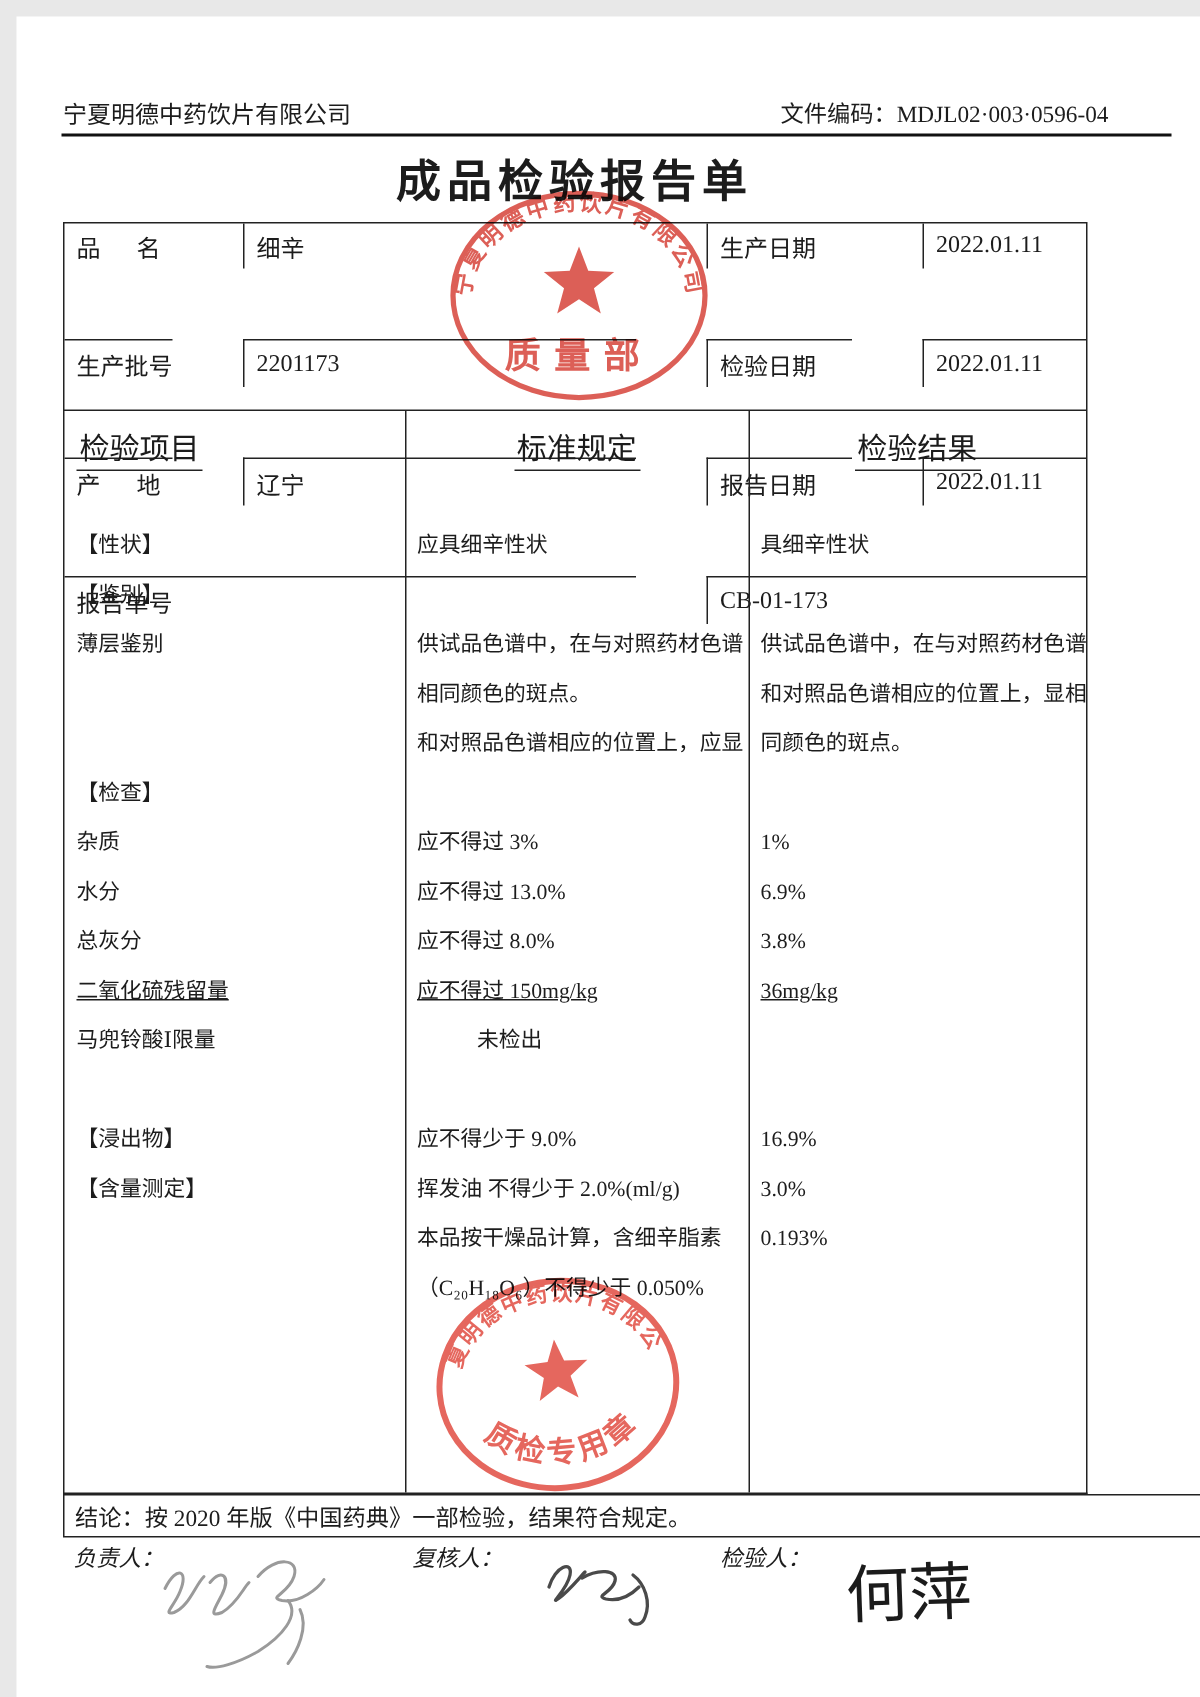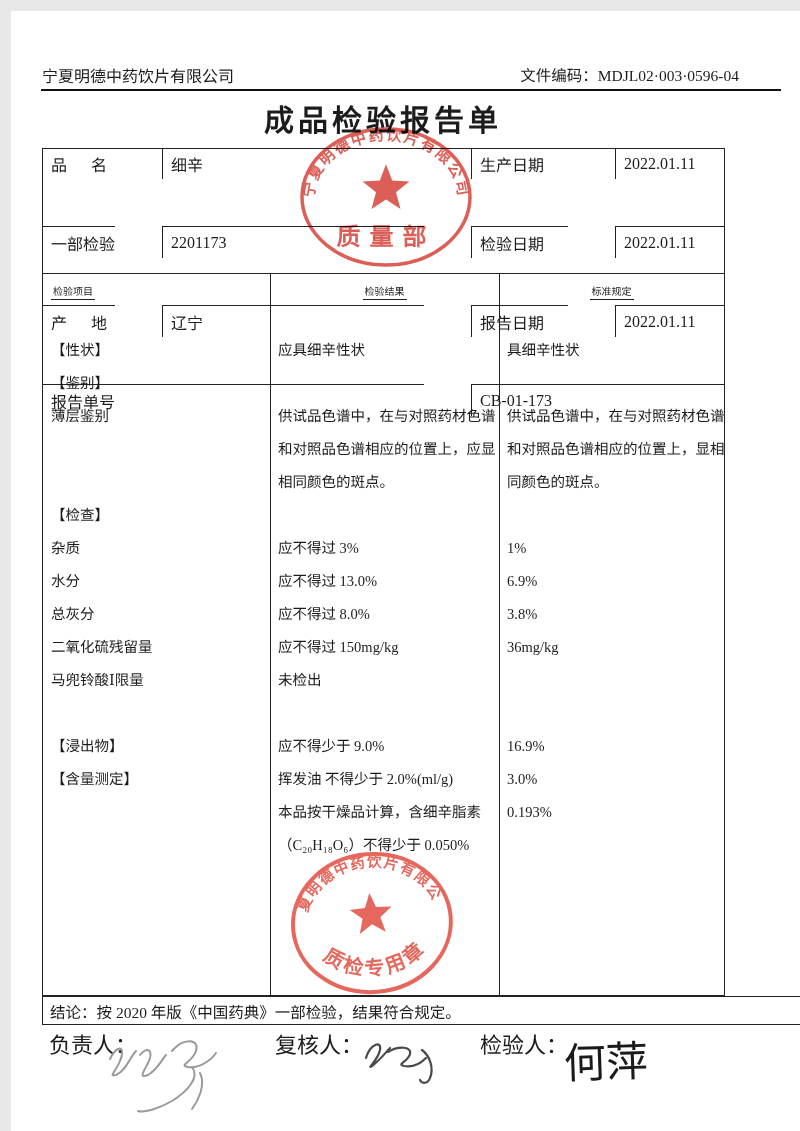--- a/index.html
+++ b/index.html
@@ -28,36 +28,36 @@
   .info-cell.bl{border-left:1px solid #222;}
   .jlabel{display:block;width:56px;text-align:justify;text-align-last:justify;}
   
   .result-table{
     position:absolute;left:31px;top:263px;width:683px;height:722px;
     border-left:1px solid #222;border-right:1px solid #222;border-bottom:1px solid #222;
     box-sizing:border-box;font-size:14.5px;
   }
   .vline{position:absolute;top:0;bottom:0;width:1px;background:#222;}
   .vline.v1{left:227px;} .vline.v2{left:456px;}
-  .rhead{position:relative;display:grid;grid-template-columns:227px 229px 1fr;padding-top:9px;font-size:10px;}
+  .rhead{position:relative;display:grid;grid-template-columns:227px 229px 1fr;padding-top:9px;font-size:20px;}
   .rhead .hcell{text-align:center;}
   .rhead .hcell:first-child{text-align:left;padding-left:8px;}
   .rhead .hcell span{border-bottom:1px solid #222;padding:0 2px 2px 2px;}
   .rbody{position:relative;margin-top:36px;}
   .rrow{display:grid;grid-template-columns:227px 229px 1fr;}
   .rcell{padding-left:8px;box-sizing:border-box;}
   .line{line-height:33px;height:33px;white-space:nowrap;}
   
   .conclusion{
     position:absolute;left:31px;top:985px;width:781px;height:29px;
     border:1px solid #222;box-sizing:border-box;font-size:15.5px;
     display:flex;align-items:center;padding-left:7px;
   }
   
-  .sig-label{position:absolute;top:1016px;font-size:22px;}
+  .sig-label{position:absolute;top:1016px;font-size:15px;font-style:italic;}
   .sig-label.l1{left:38px;} .sig-label.l2{left:264px;} .sig-label.l3{left:469px;}
   .sig-svg{position:absolute;}
   
   .stamp{position:absolute;mix-blend-mode:multiply;opacity:.88;}
   .stamp-top{left:285px;top:112px;}
   .stamp-bottom{left:276px;top:838px;transform:rotate(-5deg);}
 </style>
 </head>
 <body>
 
@@ -68,41 +68,41 @@
   <div class="header-rule"></div>
   <h1 class="doc-title">成品检验报告单</h1>
 
   <div class="info-table">
       <div class="info-cell ">
         <span class="jlabel">品名</span>
       </div>
       <div class="info-cell  bl">细辛</div>
       <div class="info-cell  bl">生产日期</div>
       <div class="info-cell  bl">2022.01.11</div>
-      <div class="info-cell bt">一部检验</div>
+      <div class="info-cell bt">生产批号</div>
       <div class="info-cell bt bl">2201173</div>
       <div class="info-cell bt bl">检验日期</div>
       <div class="info-cell bt bl">2022.01.11</div>
       <div class="info-cell bt">
         <span class="jlabel">产地</span>
       </div>
       <div class="info-cell bt bl">辽宁</div>
       <div class="info-cell bt bl">报告日期</div>
       <div class="info-cell bt bl">2022.01.11</div>
       <div class="info-cell bt" style="grid-column: 1 / 3;">报告单号</div>
       <div class="info-cell bt bl" style="grid-column: 3 / 5;">CB-01-173</div>
     </div>
 
   <div class="result-table">
     <div class="vline v1"></div>
     <div class="vline v2"></div>
     <div class="rhead">
       <div class="hcell"><span>检验项目</span></div>
+      <div class="hcell"><span>标准规定</span></div>
       <div class="hcell"><span>检验结果</span></div>
-      <div class="hcell"><span>标准规定</span></div>
     </div>
     <div class="rbody">
         <div class="rrow" style="min-height: 33px;">
           <div class="rcell">
             <div class="line">【性状】</div>
           </div>
           <div class="rcell">
             <div class="line">应具细辛性状</div>
           </div>
           <div class="rcell">
@@ -115,22 +115,22 @@
           </div>
           <div class="rcell"></div>
           <div class="rcell"></div>
         </div>
         <div class="rrow" style="min-height: 99px;">
           <div class="rcell">
             <div class="line">薄层鉴别</div>
           </div>
           <div class="rcell">
             <div class="line">供试品色谱中，在与对照药材色谱</div>
+            <div class="line">相同颜色的斑点。</div>
             <div class="line">和对照品色谱相应的位置上，应显</div>
-            <div class="line">相同颜色的斑点。</div>
           </div>
           <div class="rcell">
             <div class="line">供试品色谱中，在与对照药材色谱</div>
             <div class="line">和对照品色谱相应的位置上，显相</div>
             <div class="line">同颜色的斑点。</div>
           </div>
         </div>
         <div class="rrow" style="min-height: 33px;">
           <div class="rcell">
             <div class="line">【检查】</div>
@@ -164,32 +164,32 @@
           <div class="rcell">
             <div class="line">总灰分</div>
           </div>
           <div class="rcell">
             <div class="line">应不得过 8.0%</div>
           </div>
           <div class="rcell">
             <div class="line">3.8%</div>
           </div>
         </div>
-        <div class="rrow" style="min-height: 33px;">
+        <div class="rrow" style="min-height: 33px; text-decoration: underline;">
           <div class="rcell">
             <div class="line">二氧化硫残留量</div>
           </div>
           <div class="rcell">
             <div class="line">应不得过 150mg/kg</div>
           </div>
           <div class="rcell">
             <div class="line">36mg/kg</div>
           </div>
         </div>
-        <div class="rrow" style="min-height: 66px;">
+        <div class="rrow" style="min-height: 66px; gap: 40px;">
           <div class="rcell">
             <div class="line">马兜铃酸Ⅰ限量</div>
           </div>
           <div class="rcell">
             <div class="line">未检出</div>
           </div>
         </div>
         <div class="rrow" style="min-height: 33px;">
           <div class="rcell">
             <div class="line">【浸出物】</div>

